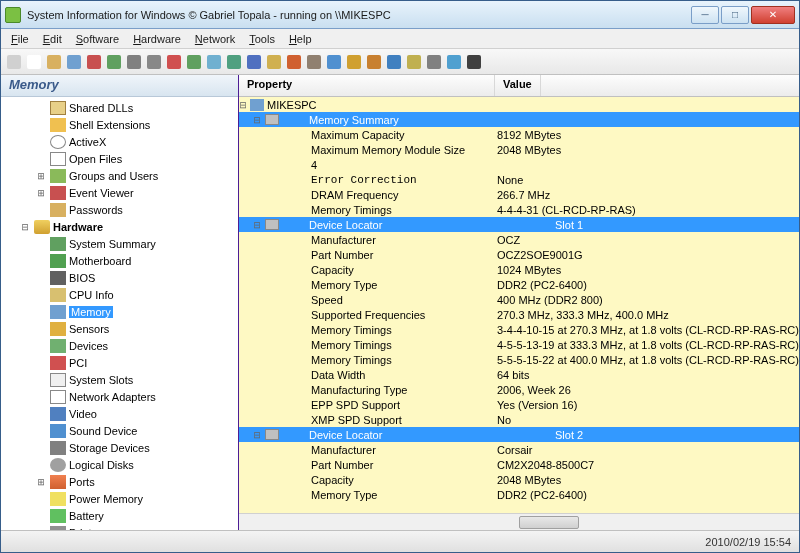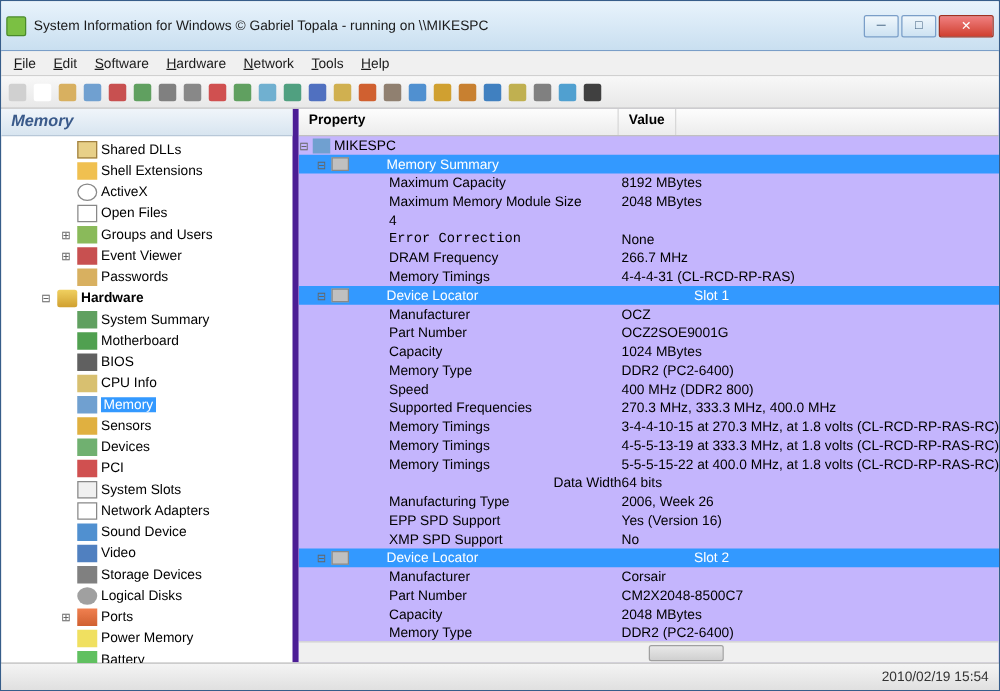--- a/index.html
+++ b/index.html
@@ -1,41 +1,41 @@
 <!DOCTYPE html>
 <html><head>
 <meta charset="utf-8">
 <style>
 * { margin:0; padding:0; box-sizing:border-box; font-family:"Segoe UI",Tahoma,sans-serif; font-size:11px; }
 body { background:#d4e5f7; width:800px; height:553px; overflow:hidden; position:relative; }
 .window { width:800px; height:553px; border:1px solid #365d8a; background:#f0f0f0; display:flex; flex-direction:column; }
-.titlebar { height:40px; background:linear-gradient(#e8f3fc,#c9dff0); display:flex; align-items:center; padding:0 4px; border-bottom:1px solid #7a9ec8; }
+.titlebar { height:28px; background:linear-gradient(#e8f3fc,#c9dff0); display:flex; align-items:center; padding:0 4px; border-bottom:1px solid #7a9ec8; }
 .titlebar .icon { width:16px; height:16px; background:#7bc043; border:1px solid #4a8a2a; border-radius:2px; margin-right:6px; }
 .titlebar .title { flex:1; color:#1a1a1a; }
 .winbtns { display:flex; gap:2px; }
 .winbtn { width:28px; height:18px; border:1px solid #7a9ec8; border-radius:2px; background:linear-gradient(#f0f7fc,#cde2f2); display:flex; align-items:center; justify-content:center; font-size:10px; color:#3a5a7a; }
 .winbtn.close { background:linear-gradient(#f08080,#d04030); color:#fff; border-color:#a03020; width:44px; }
 .menubar { height:20px; background:#f0f0f0; display:flex; align-items:center; padding:0 4px; gap:2px; border-bottom:1px solid #d0d0d0; }
 .menuitem { padding:2px 6px; color:#1a1a1a; }
 .menuitem u { text-decoration:underline; }
 .toolbar { height:26px; background:linear-gradient(#f8f8f8,#e8e8e8); display:flex; align-items:center; padding:0 4px; gap:2px; border-bottom:1px solid #c0c0c0; }
 .tbtn { width:18px; height:18px; border-radius:2px; display:flex; align-items:center; justify-content:center; }
 .content { flex:1; display:flex; overflow:hidden; }
-.sidebar { width:238px; background:#fff; border-right:5px solid #4c1d95; display:flex; flex-direction:column; }
+.sidebar { width:238px; background:#fff; border-right:1px solid #4c1d95; display:flex; flex-direction:column; }
 .sidehdr { height:22px; background:linear-gradient(#f0f5fa,#d8e5f0); border-bottom:1px solid #b8c8d8; padding:2px 8px; color:#3a5a8a; font-weight:bold; font-style:italic; font-size:13px; }
-.tree { flex:1; overflow:auto; padding:2px 12px; }
+.tree { flex:1; overflow:auto; padding:2px 0; }
 .tnode { display:flex; align-items:center; height:17px; padding-left:4px; white-space:nowrap; }
 .tnode .exp { width:12px; text-align:center; color:#666; font-size:9px; }
 .tnode .ticon { width:16px; height:14px; margin:0 3px; display:inline-flex; align-items:center; justify-content:center; }
 .tnode .tlbl { color:#000; }
 .tnode.sel .tlbl { background:#3399ff; color:#fff; padding:0 2px; }
 .tnode.bold .tlbl { font-weight:bold; }
 .tnode.l1 { padding-left:18px; }
 .tnode.l2 { padding-left:34px; }
-.main { flex:1; background:#c4b5fd; display:flex; flex-direction:column; overflow:hidden; }
+.main { flex:1; background:#fef9c3; display:flex; flex-direction:column; overflow:hidden; }
 .colhdr { height:22px; background:linear-gradient(#fdfdfd,#ececec); border-bottom:1px solid #c0c0c0; display:flex; }
 .colhdr div { padding:3px 8px; font-weight:bold; border-right:1px solid #d8d8d8; }
 .colhdr .c1 { width:256px; }
 .proplist { flex:1; overflow:auto; }
 .prow { display:flex; align-items:center; height:15px; }
 .prow .pprop { color:#000; }
 .prow .pval { color:#000; }
 .prow.group { background:#3399ff; color:#fff; }
 .prow.group .pprop, .prow.group .pval { color:#fff;padding-left:28px; }
 .scrollx { height:17px; background:#f0f0f0; border-top:1px solid #d0d0d0; display:flex; align-items:center; }
@@ -258,27 +258,27 @@
             <span class="ticon ico-slot"></span>
             <span class="tlbl">System Slots</span>
           </div>
           <div class="tnode l2">
             <span class="exp"></span>
             <span class="ticon ico-net"></span>
             <span class="tlbl">Network Adapters</span>
           </div>
           <div class="tnode l2">
             <span class="exp"></span>
+            <span class="ticon ico-vid"></span>
+            <span class="tlbl">Video</span>
+          </div>
+          <div class="tnode l2">
+            <span class="exp"></span>
             <span class="ticon ico-snd"></span>
             <span class="tlbl">Sound Device</span>
-          </div>
-          <div class="tnode l2">
-            <span class="exp"></span>
-            <span class="ticon ico-vid"></span>
-            <span class="tlbl">Video</span>
           </div>
           <div class="tnode l2">
             <span class="exp"></span>
             <span class="ticon ico-stor"></span>
             <span class="tlbl">Storage Devices</span>
           </div>
           <div class="tnode l2">
             <span class="exp"></span>
             <span class="ticon ico-disk"></span>
             <span class="tlbl">Logical Disks</span>
@@ -399,21 +399,21 @@
             <span class="pprop" style="width:186px;">Memory Timings</span>
             <span class="pval">4-5-5-13-19 at 333.3 MHz, at 1.8 volts (CL-RCD-RP-RAS-RC)</span>
           </div>
           <div class="prow">
             <span style="width:72px;"></span>
             <span class="pprop" style="width:186px;">Memory Timings</span>
             <span class="pval">5-5-5-15-22 at 400.0 MHz, at 1.8 volts (CL-RCD-RP-RAS-RC)</span>
           </div>
           <div class="prow">
             <span style="width:72px;"></span>
-            <span class="pprop" style="width:186px;text-align:right;">Data Width</span>
+            <span class="pprop" style="width:186px;">Data Width</span>
             <span class="pval">64 bits</span>
           </div>
           <div class="prow">
             <span style="width:72px;"></span>
             <span class="pprop" style="width:186px;">Manufacturing Type</span>
             <span class="pval">2006, Week 26</span>
           </div>
           <div class="prow">
             <span style="width:72px;"></span>
             <span class="pprop" style="width:186px;">EPP SPD Support</span>

